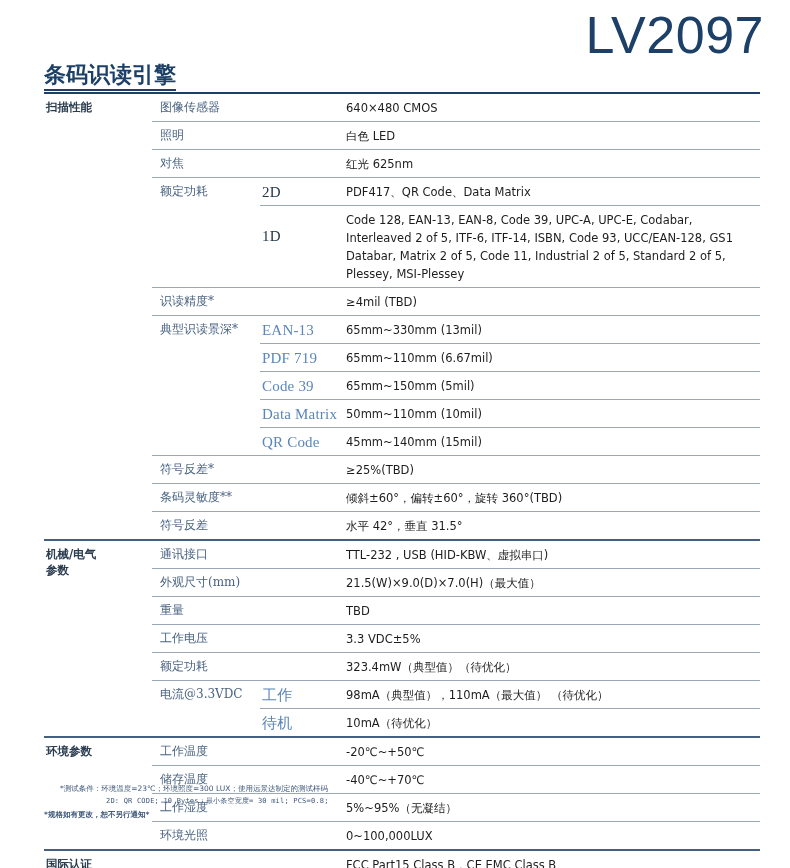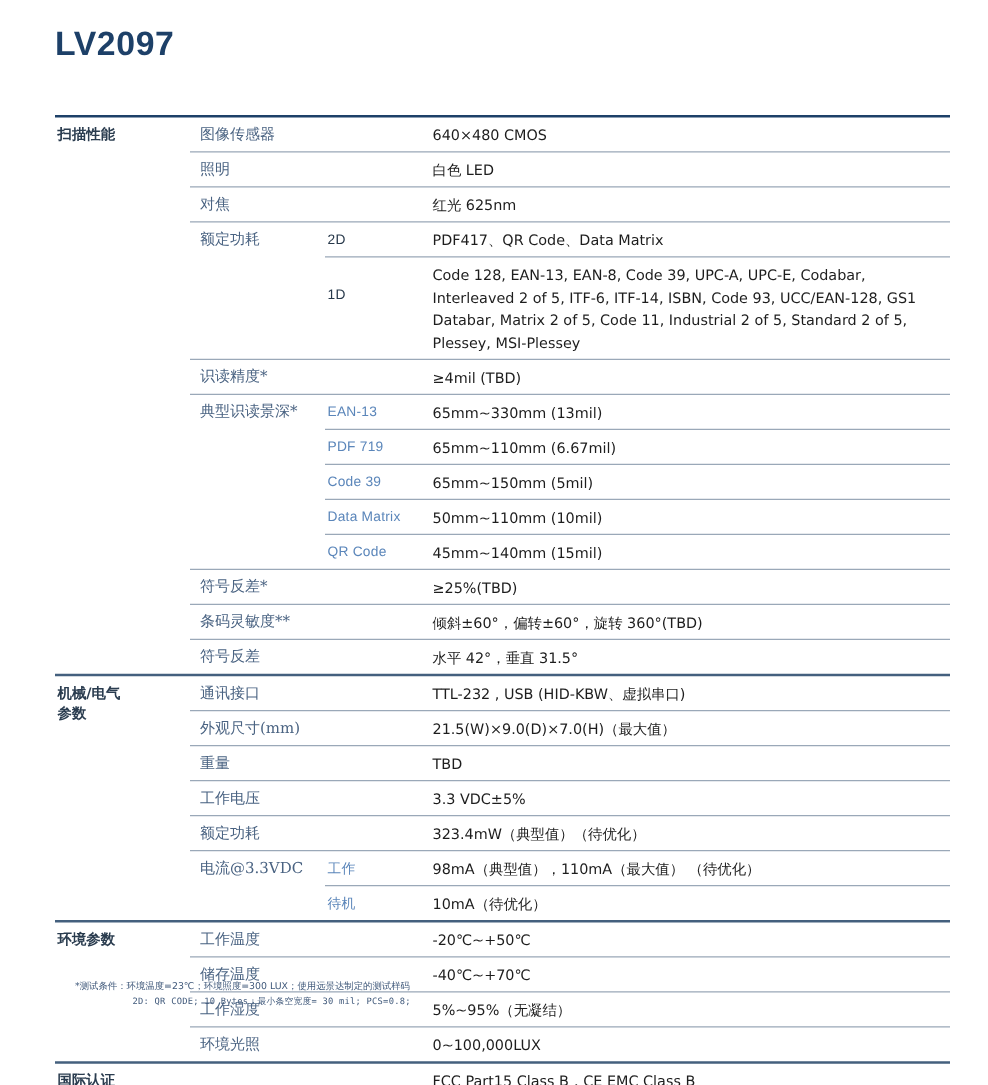--- a/index.html
+++ b/index.html
@@ -13,26 +13,27 @@
   .page {
     position: relative;
     width: 790px; height: 868px;
     background: #fff;
     overflow: hidden;
   }
 
   
   .header { position: absolute; left: 44px; top: 12px; width: 720px; }
   .product-title {
-    font-size: 27px;
+    font-size: 52px;
     line-height: 46px;
     color: #1d4068;
-    font-weight: 700;
+    font-weight: 400;
     letter-spacing: 0.5px;
     font-family: "Liberation Sans", "DejaVu Sans", sans-serif;
+    text-align: right;
   }
   .product-subtitle {
     margin-top: 4px;
     font-size: 22px;
     line-height: 26px;
     color: #1d4068;
     font-weight: 700;
     font-family: "DejaVu Sans", "Liberation Sans", sans-serif;
     display: inline-block;
     border-bottom: 2px solid #1d4068;
@@ -77,24 +78,24 @@
     font-size: 12px;
     line-height: 17px;
     color: #4a6382;
     font-family: "DejaVu Serif", "Liberation Serif", serif;
     padding-left: 8px;
     padding-top: 5px;
   }
 
   
   td.sub {
-    font-size: 11px;
+    font-size: 15px;
     line-height: 17px;
     color: #5b86ba;
-    font-family: Liberation Sans, sans-serif;
+    font-family: Liberation Serif, serif;
     letter-spacing: 0.2px;
     padding-top: 6px;
     padding-left: 2px;
   }
   td.sub.dark { color: #27384a; }
 
   
   td.val {
     font-size: 11.5px;
     line-height: 18px;
@@ -128,20 +129,21 @@
   .fn.indent2 { padding-left: 62px; font-family: "DejaVu Sans Mono","Liberation Mono",monospace; font-size:7px; letter-spacing:0.2px;}
   .fn.note    { padding-left: 0px; font-weight: 700; }
 </style>
 </head>
 <body>
 
 <div class="page">
 
   <div class="header">
     <div class="product-title">LV2097</div>
+    <div class="product-subtitle">条码识读引擎</div>
   </div>
 
   <table class="spec-table">
     <colgroup>
       <col class="col-cat">
         <col class="col-param">
         <col class="col-sub">
         <col class="col-val">
     </colgroup>
     <tbody>
@@ -289,15 +291,16 @@
         <td class="sub thick-top"></td>
         <td class="val thick-top">FCC Part15 Class B，CE EMC Class B</td>
       </tr>
 
     </tbody>
   </table>
 
   <div class="footnotes" style="border-top:none;">
     <div class="fn indent1">*测试条件：环境温度=23℃；环境照度=300 LUX；使用远景达制定的测试样码</div>
     <div class="fn indent2">2D:  QR CODE; 10 Bytes；最小条空宽度= 30 mil; PCS=0.8;</div>
+    <div class="fn note">*规格如有更改，恕不另行通知*</div>
   </div>
 
 </div>
 
 </body></html>

